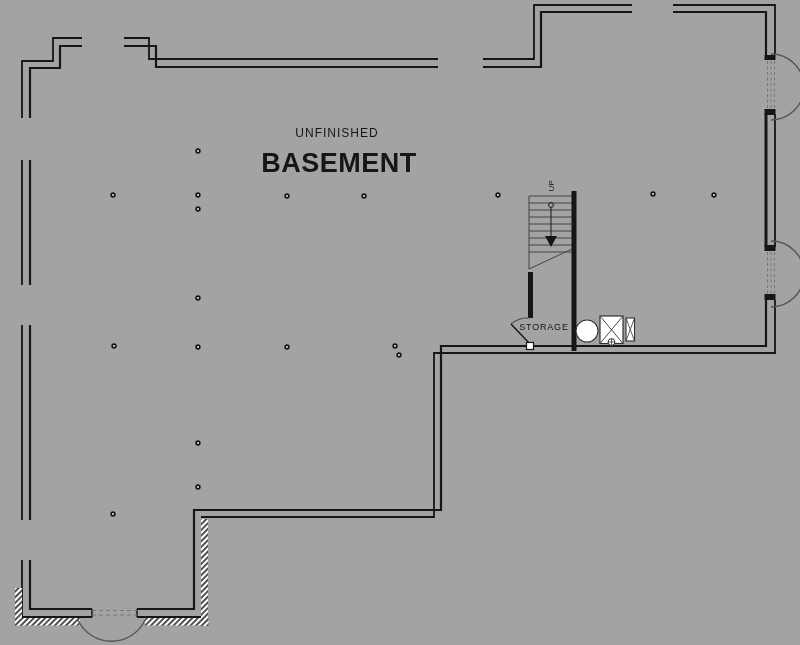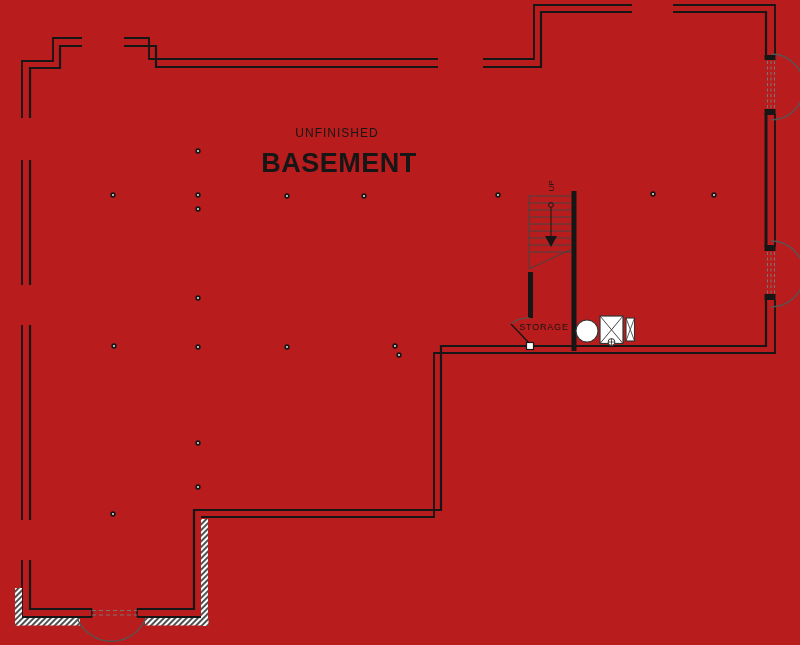--- a/index.html
+++ b/index.html
@@ -1,16 +1,16 @@
 <!DOCTYPE html>
 <html><head>
 <meta charset="utf-8">
 <style>
   html,body{margin:0;padding:0;background:#ffffff;}
-  .canvas{position:relative;width:800px;height:645px;background:#b91c1c;overflow:hidden;
+  .canvas{position:relative;width:800px;height:645px;background:#a3a3a3;overflow:hidden;
           font-family:"Liberation Sans", sans-serif;}
   svg{display:block;}
   text{font-family:"Liberation Sans", sans-serif;fill:#161616;}
   .t-unfinished{font-size:12px;letter-spacing:1px;}
   .t-basement{font-size:27px;font-weight:bold;letter-spacing:0.5px;}
   .t-storage{font-size:9px;letter-spacing:0.8px;}
   .t-up{font-size:8px;}
 </style>
 </head>
 <body>

